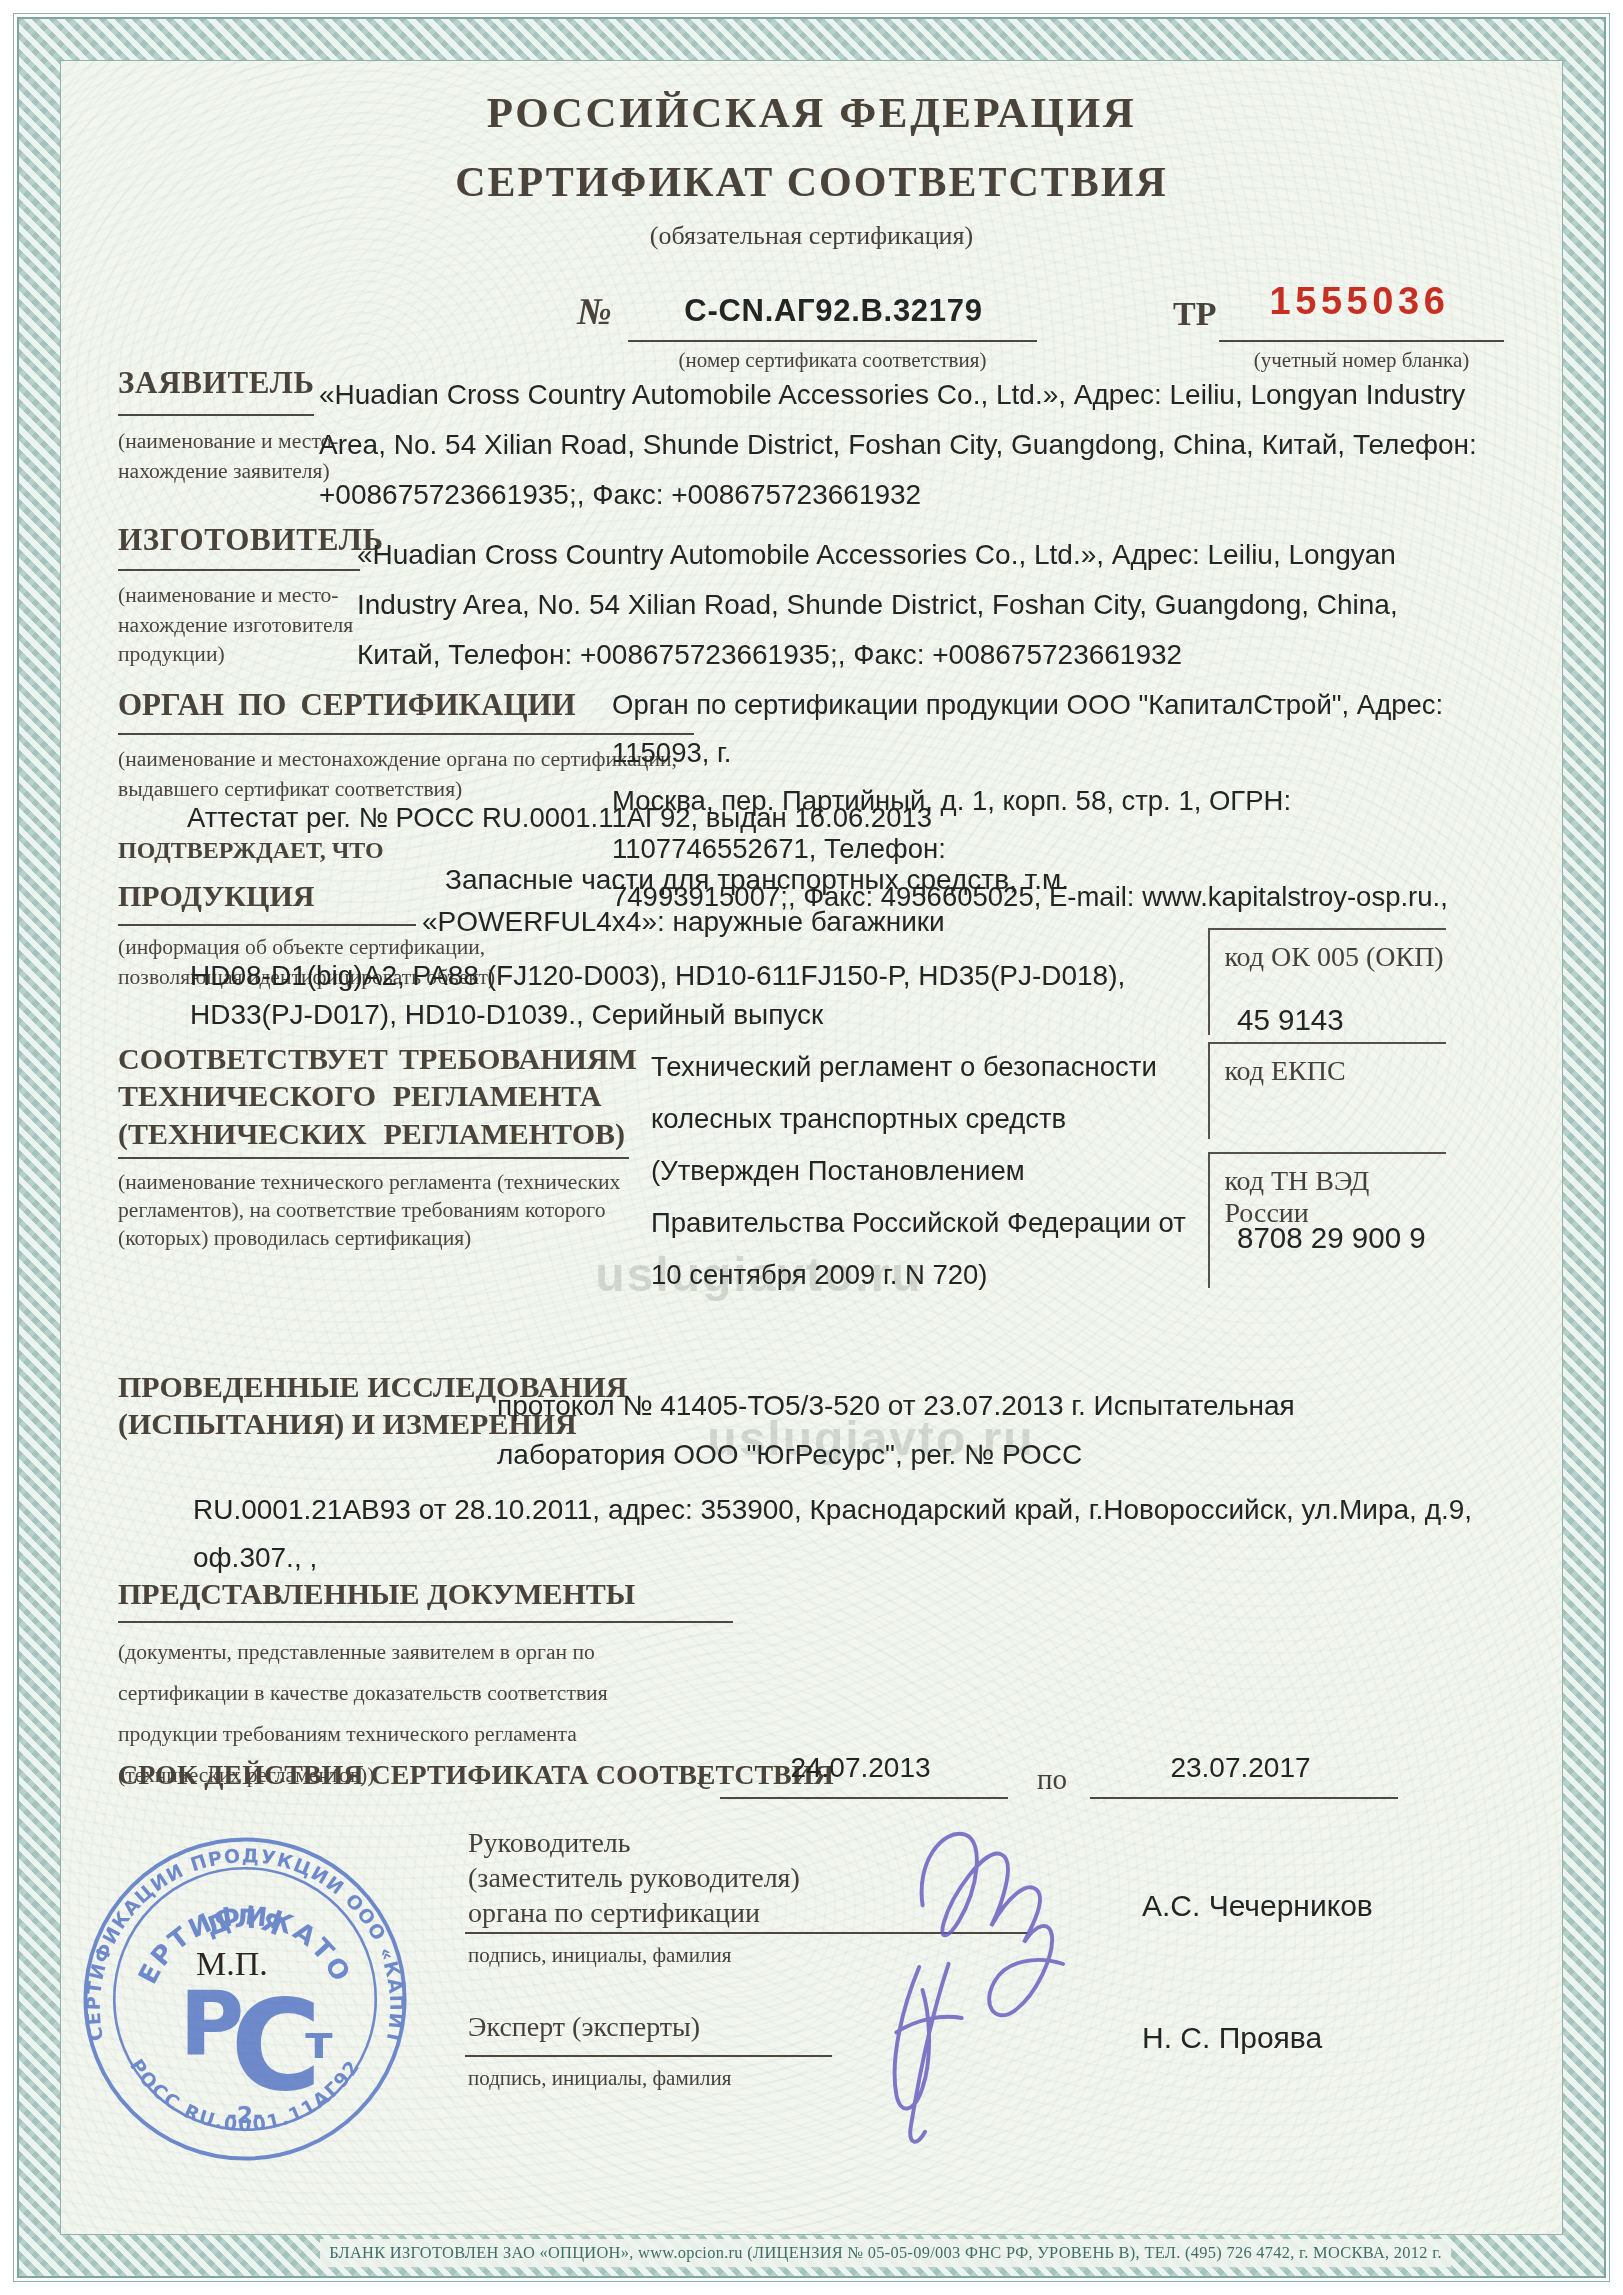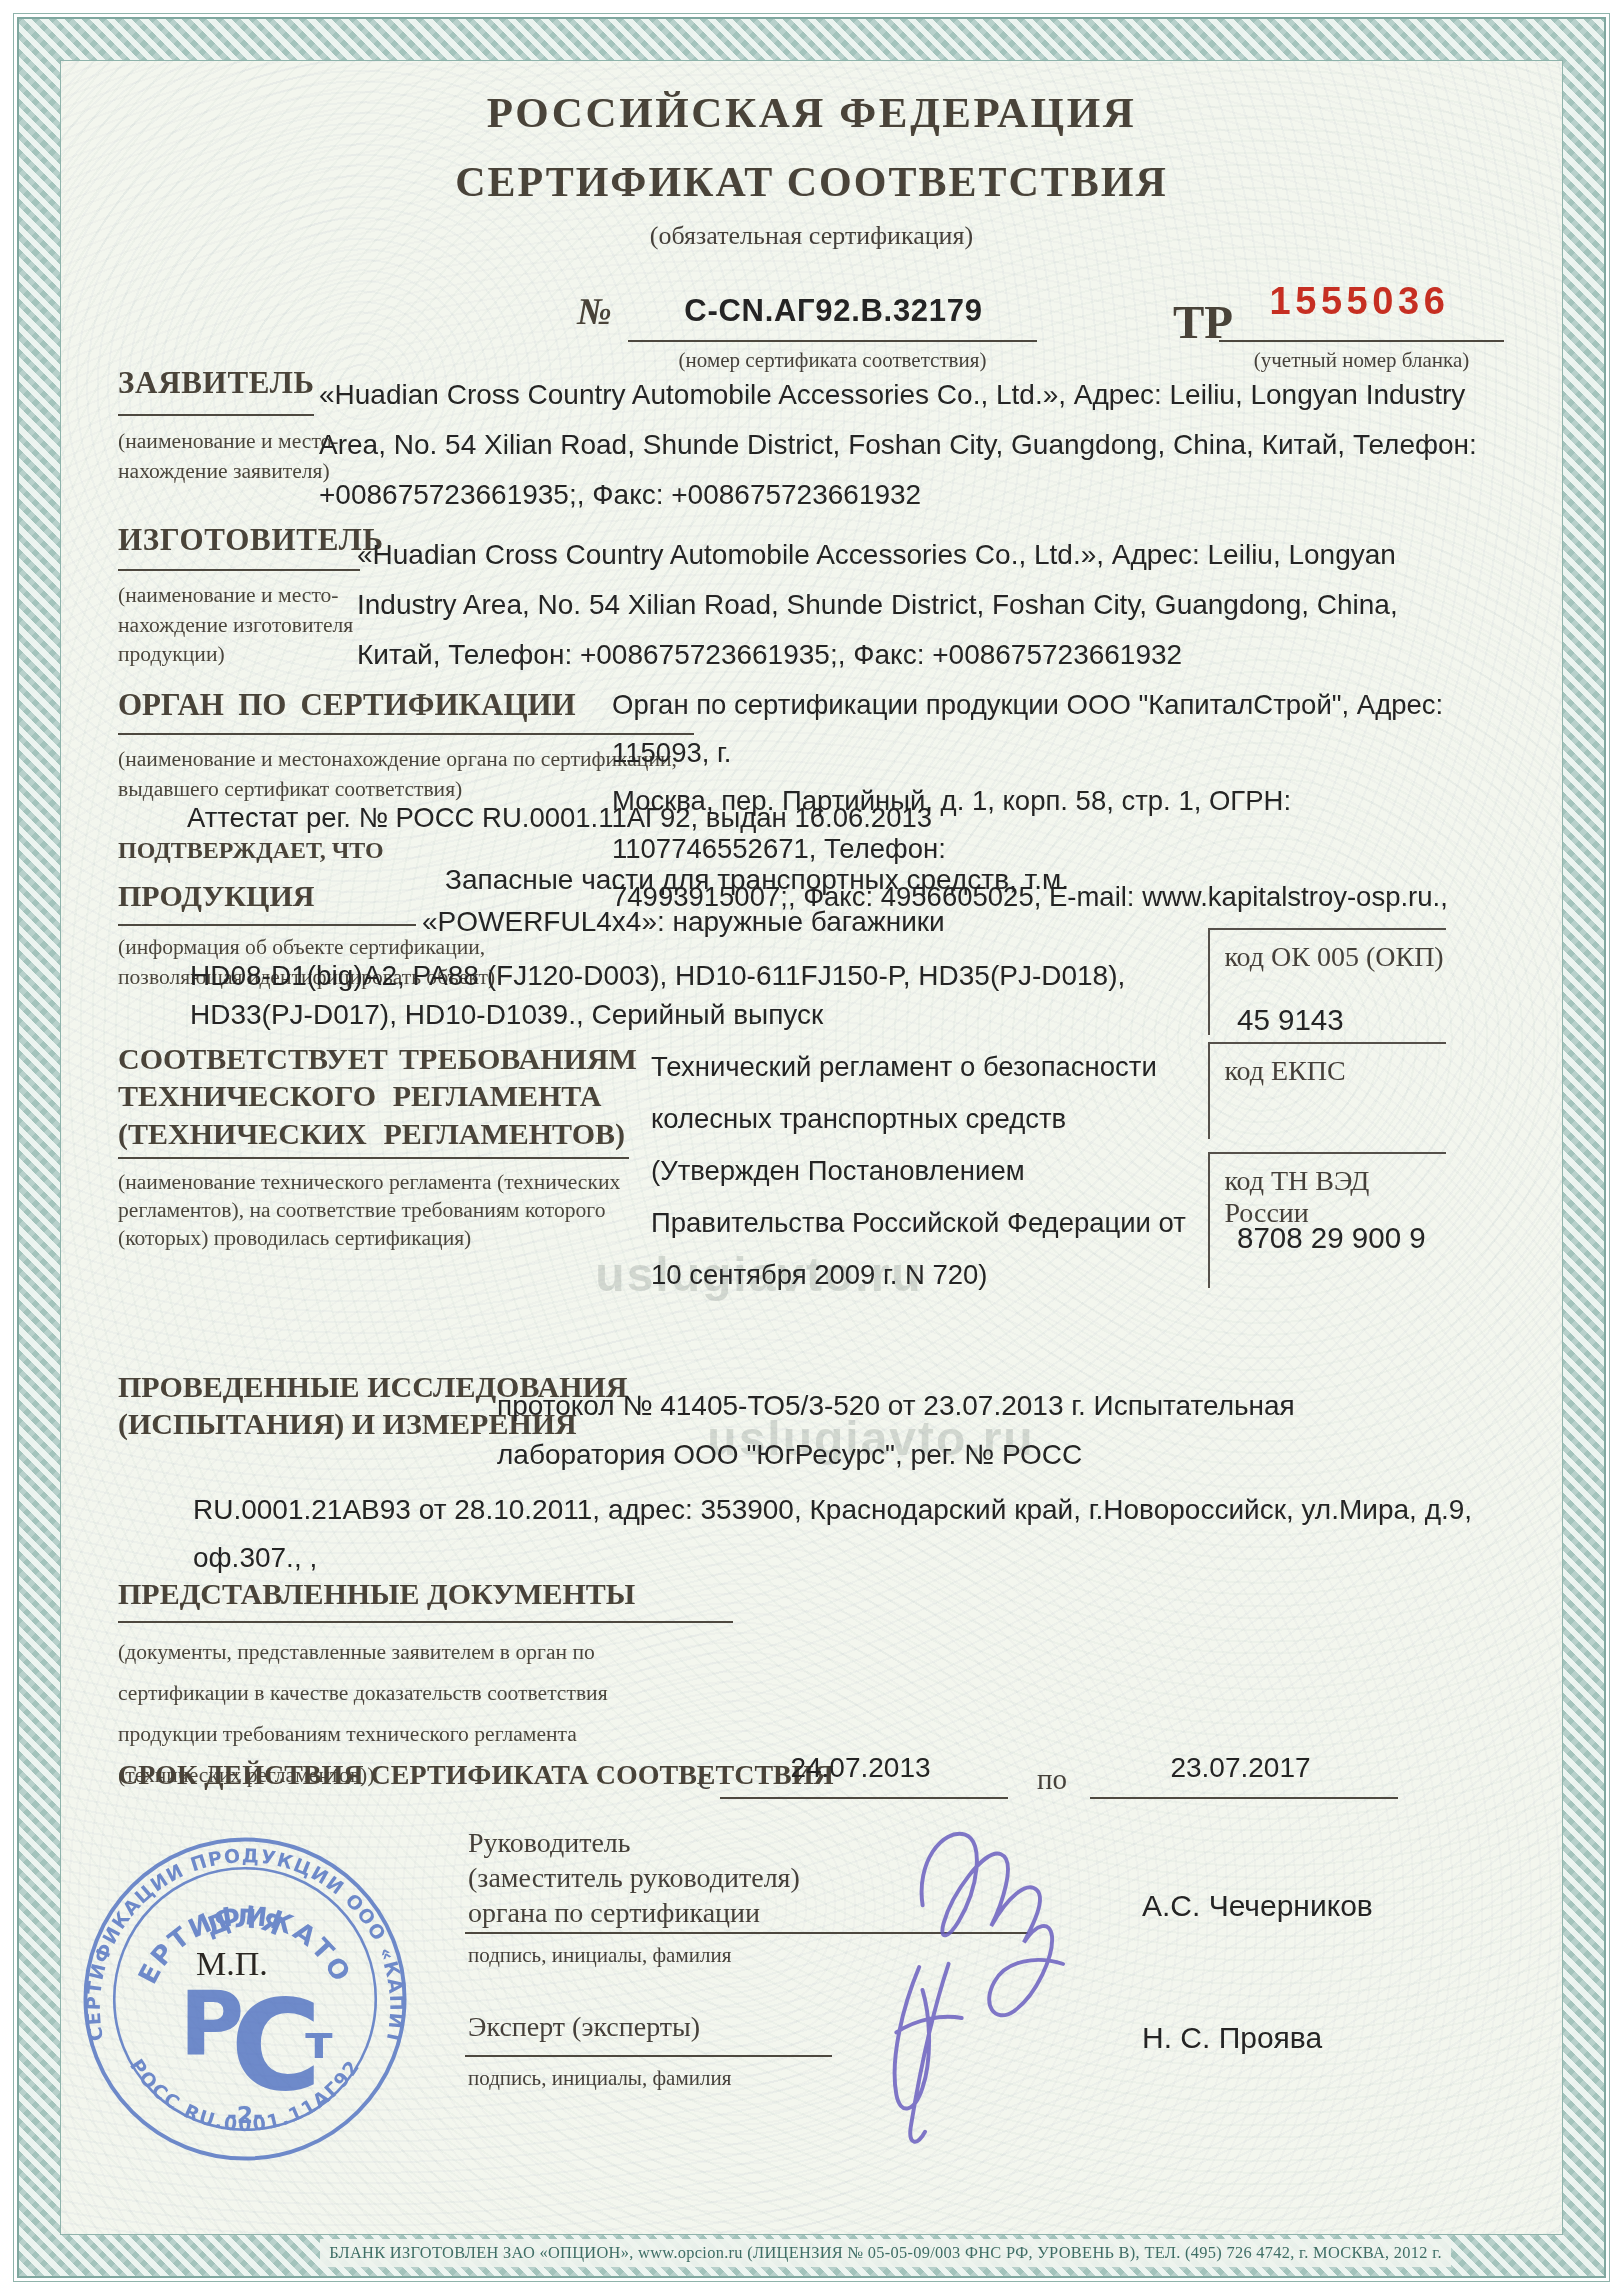--- a/index.html
+++ b/index.html
@@ -49,21 +49,21 @@
 
   <div class="abs hdr center" style="left:0;top:88px;width:1623px;font-size:43px;letter-spacing:2.6px;">РОССИЙСКАЯ ФЕДЕРАЦИЯ</div>
   <div class="abs hdr center" style="left:0;top:158px;width:1623px;font-size:42px;letter-spacing:2px;">СЕРТИФИКАТ СООТВЕТСТВИЯ</div>
   <div class="abs serif center" style="left:0;top:221px;width:1623px;font-size:26px;color:#45403a;">(обязательная сертификация)</div>
 
   <div class="abs hdr" style="left:577px;top:289px;font-size:38px;font-style:italic;">№</div>
   <div class="abs sans center" style="left:632px;top:293px;width:403px;font-size:31px;font-weight:bold;letter-spacing:0.7px;">С-CN.АГ92.В.32179</div>
   <div class="abs uline" style="left:628px;top:340px;width:409px;"></div>
   <div class="abs caption center" style="left:628px;top:348px;width:409px;">(номер сертификата соответствия)</div>
 
-  <div class="abs hdr" style="left:1173px;top:295px;font-size:47px;">ТР</div>
+  <div class="abs hdr" style="left:1173px;top:295px;font-size:34px;">ТР</div>
   <div class="abs sans center" style="left:1219px;top:280px;width:281px;font-size:38px;font-weight:bold;letter-spacing:4.6px;color:#c62f22;">1555036</div>
   <div class="abs uline" style="left:1219px;top:340px;width:285px;"></div>
   <div class="abs caption center" style="left:1219px;top:348px;width:285px;">(учетный номер бланка)</div>
 
   <div class="abs hdr" style="left:118px;top:365px;font-size:31px;letter-spacing:0.7px;">ЗАЯВИТЕЛЬ</div>
   <div class="abs uline" style="left:118px;top:414px;width:196px;"></div>
   <div class="abs sublabel" style="left:118px;top:427px;width:223px;">(наименование и место-
 нахождение  заявителя)</div>
   <div class="abs sans pre" style="left:319px;top:370px;width:1204px;font-size:28px;line-height:50px;">«Huadian Cross Country Automobile Accessories Co., Ltd.»,  Адрес: Leiliu, Longyan Industry
 Area, No. 54 Xilian Road, Shunde District, Foshan City, Guangdong, China, Китай,  Телефон:

